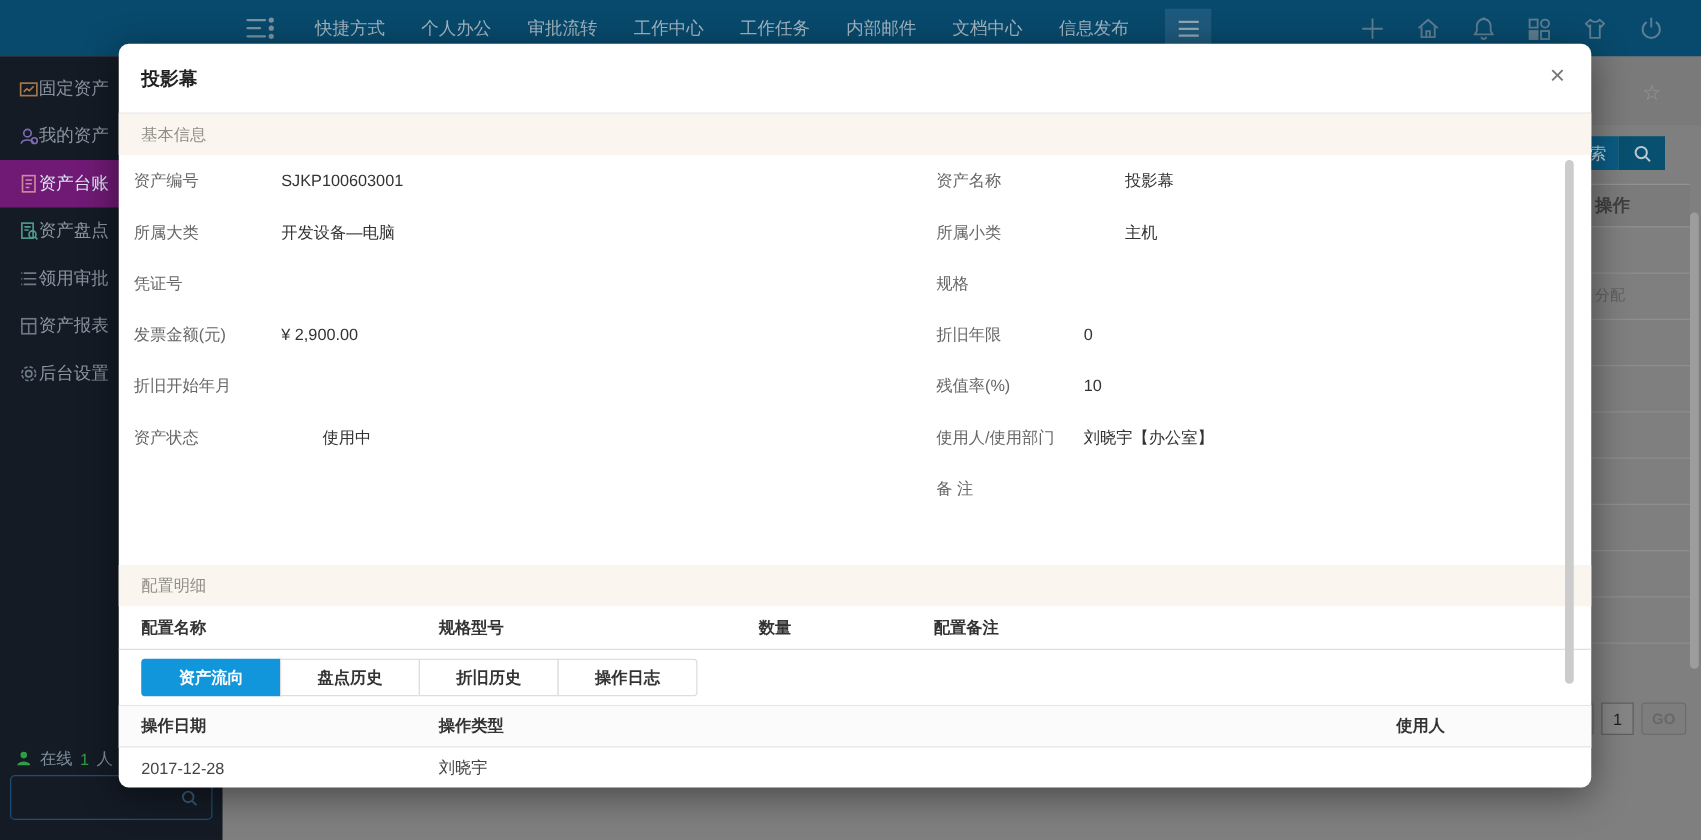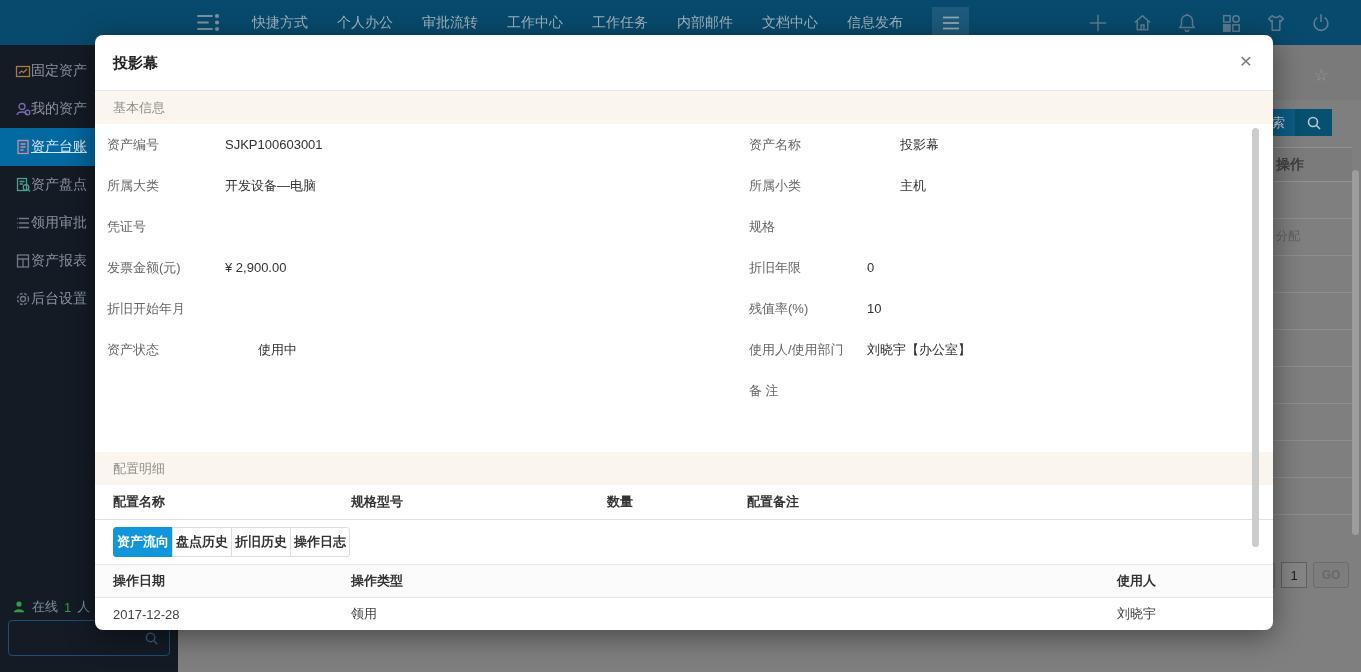--- a/index.html
+++ b/index.html
@@ -16,21 +16,21 @@
   .nav { position:absolute; left:252px; top:0; height:45px; display:flex; align-items:center; gap:29px; }
   .nav-item { color:#a2b5c1; font-size:14px; white-space:nowrap; cursor:pointer; }
   .hamburger { position:absolute; left:932px; top:7px; width:37px; height:31px; background:#1e5a7d; display:flex; align-items:center; justify-content:center; cursor:pointer; }
   .topbar-icons { position:absolute; right:29px; top:0; height:45px; display:flex; align-items:center; gap:22px; }
   .tb-icon { cursor:pointer; }
 
   
   .sidebar { position:absolute; left:0; top:45px; width:178px; height:627px; background:#141b25; z-index:2; }
   .side-items { padding-top:7px; }
   .side-item { height:38px; display:flex; align-items:center; padding-left:15px; gap:0; color:#8a95a1; font-size:14px; cursor:pointer; white-space:nowrap; }
-  .side-item.active { background:#0369a1; color:#d8e7f0;text-decoration:underline; }
+  .side-item.active { background:#701a75; color:#d8e7f0; }
   .sicon { width:16px; height:16px; flex:none; }
   .si-0 svg { stroke:#a8794a; } .si-1 svg { stroke:#7d6bb0; } .si-2 svg { stroke:#d08a9d; }
   .si-3 svg { stroke:#4f9e8f; } .si-4 svg { stroke:#6e7a87; } .si-5 svg { stroke:#6e7a87; } .si-6 svg { stroke:#6e7a87; }
   .online-row { position:absolute; left:12px; bottom:56px; display:flex; align-items:center; gap:6px; font-size:13px; color:#7e909d; }
   .online-count { color:#2f9e44; }
   .side-search { position:absolute; left:8px; bottom:16px; width:162px; height:36px; border:1px solid #1d4e75; border-radius:4px; display:flex; align-items:center; justify-content:flex-end; padding-right:10px; cursor:text; }
 
   
   .content { position:absolute; left:178px; top:45px; right:0; bottom:0; background:#7f7f7f; z-index:1; }
   .content-header { position:relative; height:55px; background:#7a7a7a; }
@@ -56,21 +56,21 @@
   .modal-close { position:absolute; right:14px; top:13px; width:26px; height:26px; font-size:21px; color:#777; text-align:center; line-height:25px; cursor:pointer; }
   .section-band { height:33px; background:#faf6ef; color:#8f8f85; line-height:33px; padding-left:18px; font-size:13px; }
   .fields-grid { display:grid; grid-template-columns:642px 1fr; }
   .field { height:41px; display:flex; align-items:center; }
   .flabel { width:130px; padding-left:12px; color:#666; flex:none; }
   .field.right .flabel { width:163px; }
   .fvalue { color:#333; }
   .config-header-row { height:35px; border-bottom:1px solid #e0e0e0; display:flex; align-items:center; font-weight:bold; color:#333; }
   .cfg-c1 { padding-left:18px; width:256px; } .cfg-c2 { width:256px; } .cfg-c3 { width:140px; } .cfg-c4 { flex:1; }
   .tabs-row { height:45px; display:flex; align-items:center; padding-left:18px; border-bottom:1px solid #e5e5e5; }
-  .tab { height:30px; line-height:28px; padding:0 3px; border:1px solid #ddd; background:#fff; font-weight:bold; color:#333; font-size:13px; margin-left:-1px; cursor:pointer; }
+  .tab { height:30px; line-height:28px; padding:0 29px; border:1px solid #ddd; background:#fff; font-weight:bold; color:#333; font-size:13px; margin-left:-1px; cursor:pointer; }
   .tab:first-child { margin-left:0; border-radius:3px 0 0 3px; }
   .tab:last-child { border-radius:0 3px 3px 0; }
   .tab.active { background:#1296db; border-color:#1296db; color:#fff; }
   .flow-header { height:33px; background:#fbfbfb; border-bottom:1px solid #e5e5e5; display:flex; align-items:center; font-weight:bold; color:#333; }
   .flow-row { height:32px; display:flex; align-items:center; color:#444; }
   .fl-c1 { padding-left:18px; width:256px; } .fl-c2 { width:766px; } .fl-c3 { flex:1; }
   .modal-scrollbar { position:absolute; right:14px; top:93px; width:7px; height:419px; background:#ccc; border-radius:4px; cursor:grab; }
 </style>
 </head>
 <body>
@@ -351,18 +351,17 @@
     <span class="tab">操作日志</span>
   </div>
 
   <div class="flow-header">
     <span class="fl-c1">操作日期</span>
     <span class="fl-c2">操作类型</span>
     <span class="fl-c3">使用人</span>
   </div>
   <div class="flow-row">
     <span class="fl-c1">2017-12-28</span>
-    <span class="fl-c2">领用</span>
     <span class="fl-c3">刘晓宇</span>
   </div>
 
   <div class="modal-scrollbar"></div>
 </div>
 
 </body></html>

